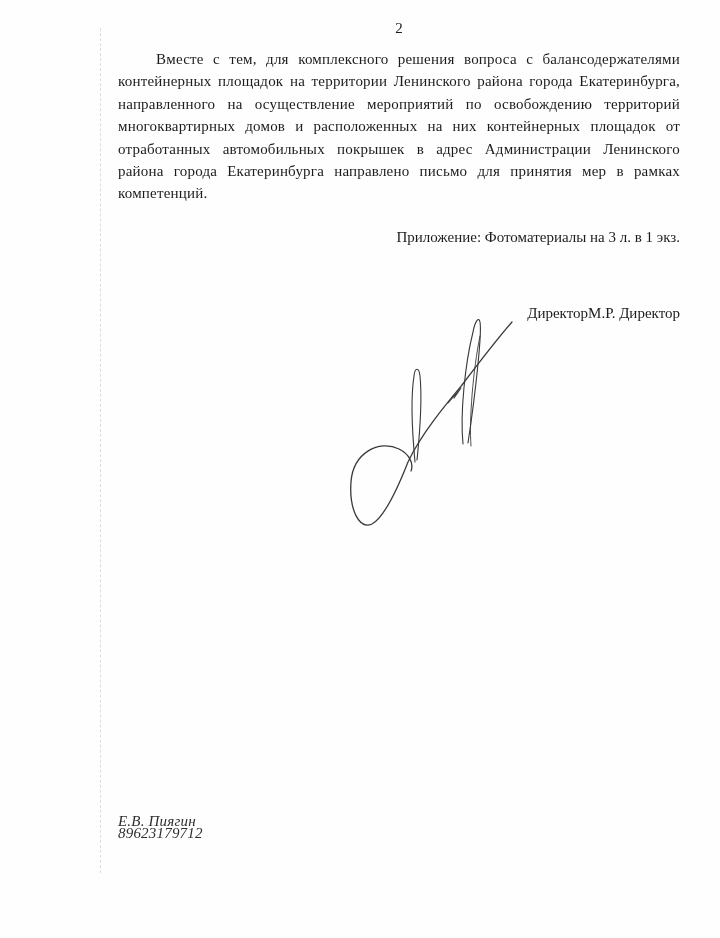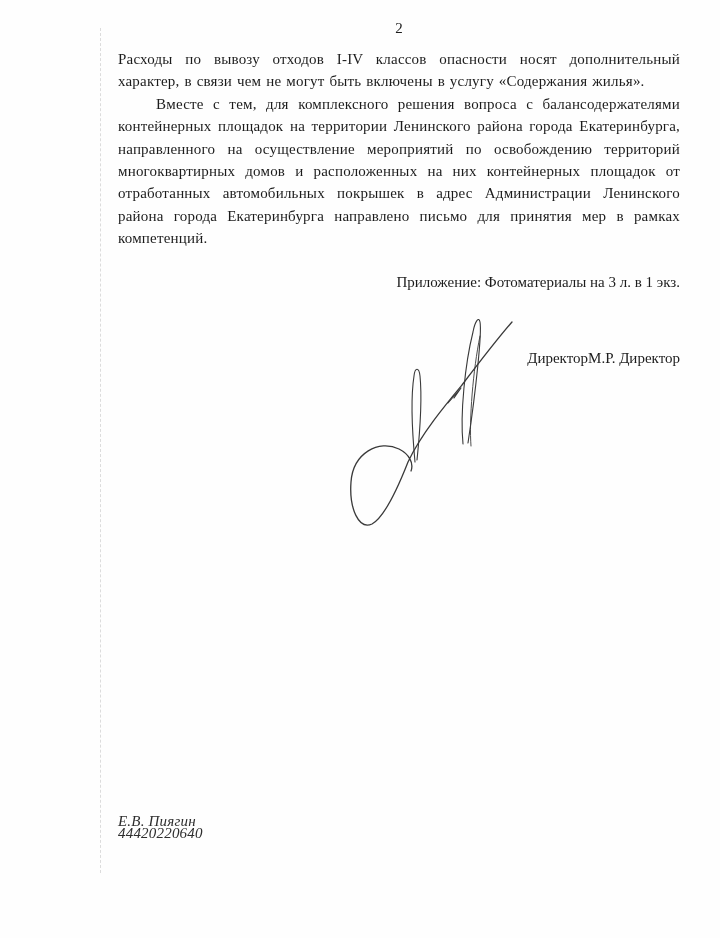--- a/index.html
+++ b/index.html
@@ -85,21 +85,20 @@
 <body>
 
 <div class="page">
 
   <div class="scan-edge-line"></div>
 
   <div class="content">
     <div class="page-number">2</div>
 
     <div class="body-text">
-      <p>Расходы по вывозу отходов I-IV классов опасности носят дополнительный характер, в связи чем не могут быть включены в услугу «Содержания жилья».</p>
       <p class="indent">Вместе с тем, для комплексного решения вопроса с балансодержателями контейнерных площадок на территории Ленинского района города Екатеринбурга, направленного на осуществление мероприятий по освобождению территорий многоквартирных домов и расположенных на них контейнерных площадок от отработанных автомобильных покрышек в адрес Администрации Ленинского района города Екатеринбурга направлено письмо для принятия мер в рамках компетенций.</p>
     </div>
 
     <div class="attachment-line">Приложение: Фотоматериалы на 3 л. в 1 экз.</div>
 
     <div class="signature-row">
       <span>Директор</span>
       <span>М.Р. Директор</span>
     </div>
   </div>
@@ -123,16 +122,16 @@
 
     <path d="M 128 134
              C 125 104, 130 54, 138 22
              C 140 11, 144 6, 145 12
              C 147 22, 141 80, 133 133" stroke="#3a3a3a" stroke-width="1.1" stroke-linecap="round"></path>
     <path d="M 136 136 C 134 110, 138 60, 145 26" stroke="#3a3a3a" stroke-width="0.9" stroke-linecap="round"></path>
   </svg>
 
   <div class="footer-executor">
     <div>Е.В. Пиягин</div>
-    <div>44420220640</div>
+    <div>89623179712</div>
   </div>
 
 </div>
 
 </body></html>

